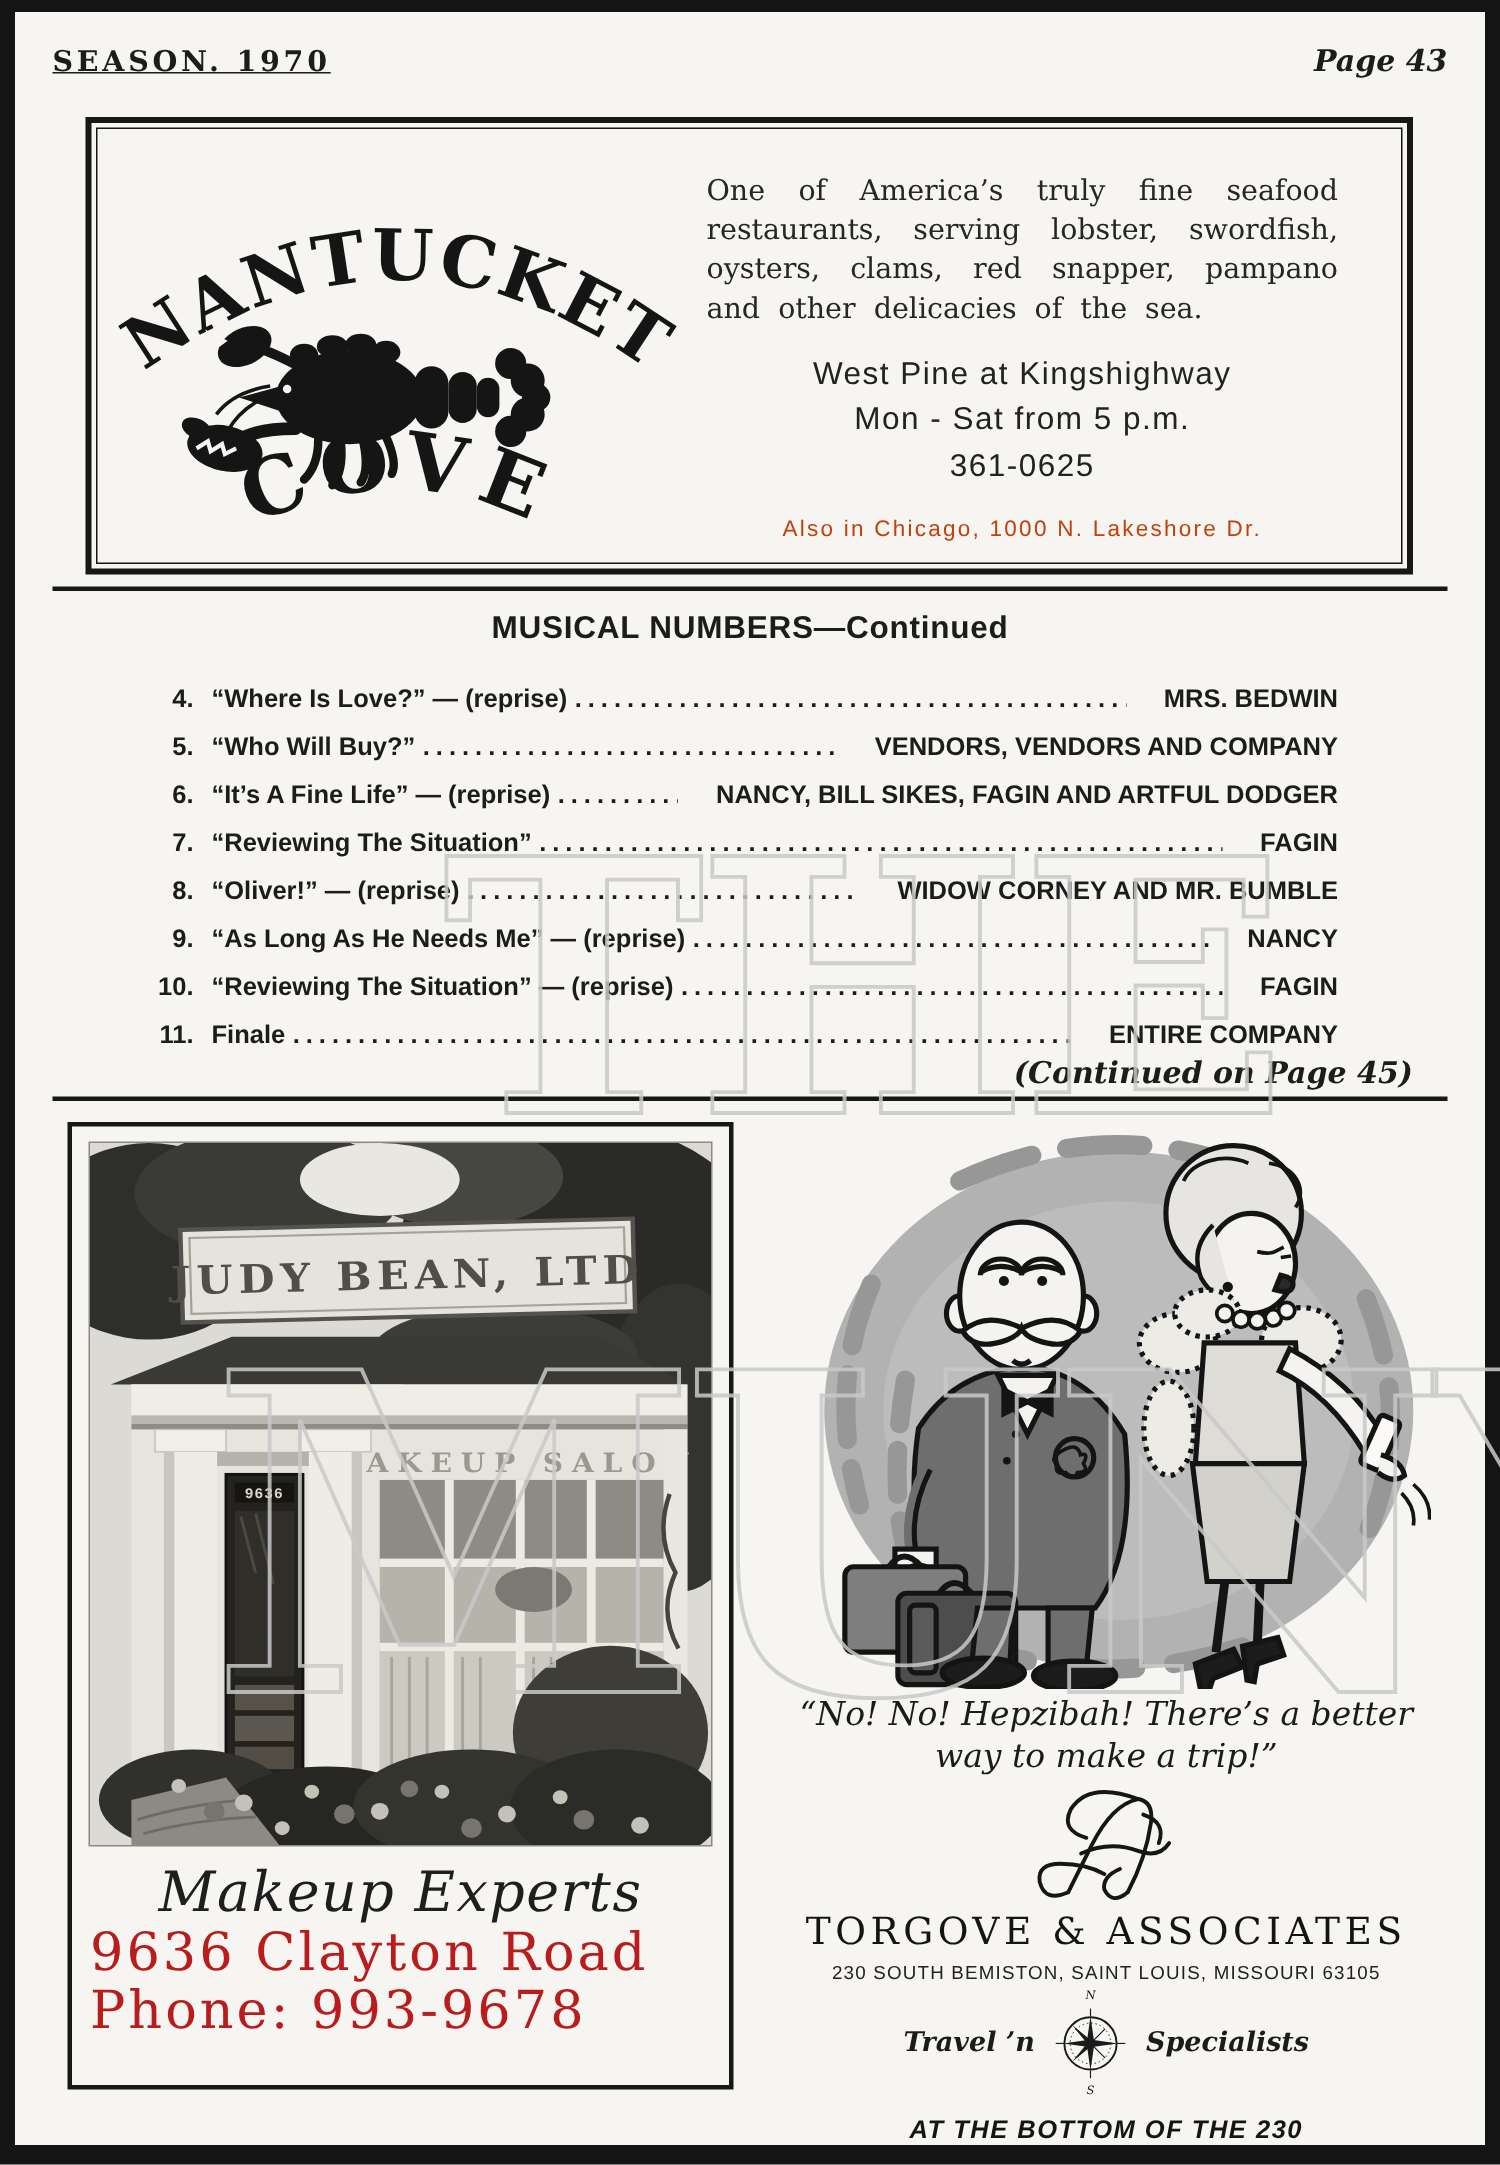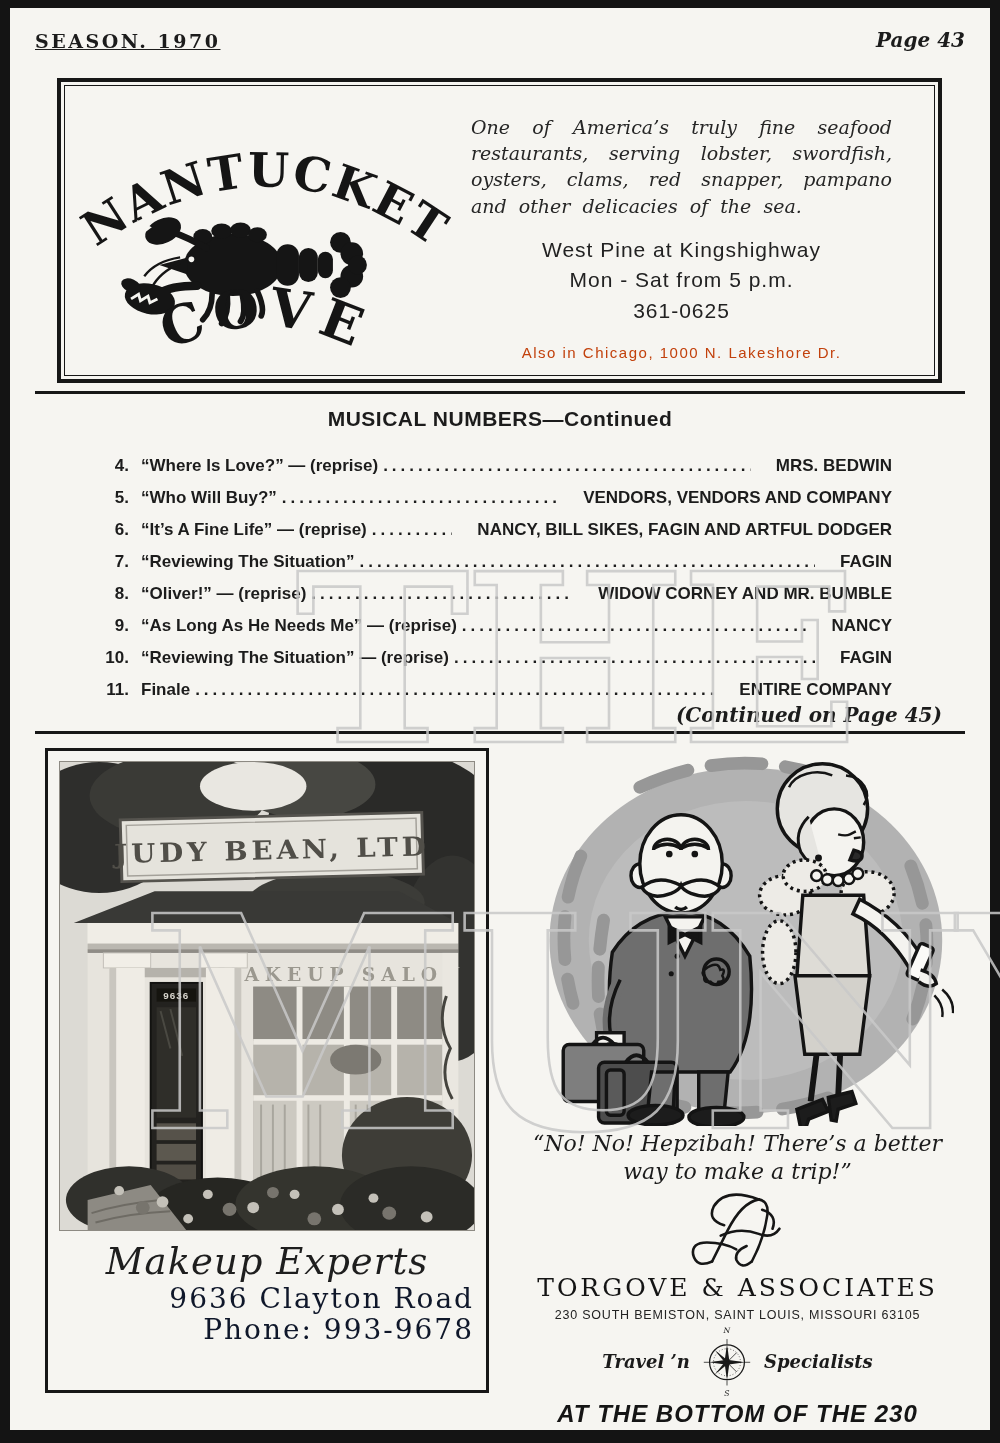--- a/index.html
+++ b/index.html
@@ -26,21 +26,21 @@
     position:absolute;left:47px;top:70px;width:885px;height:305px;
     border:4px solid #171717;box-sizing:border-box;padding:3px;
   }
   .nc-inner{
     border:1px solid #171717;width:100%;height:100%;box-sizing:border-box;
     display:flex;align-items:stretch;
   }
   .nc-logo{flex:0 0 46%;display:flex;align-items:center;justify-content:center;}
   .nc-right{flex:1;padding:28px 42px 0 6px;}
   .nc-para{
-    font-family:"DejaVu Serif",serif;font-style:italic;font-size:19px;line-height:1.38;
+    font-family:"DejaVu Serif",serif;font-size:19px;line-height:1.38;
     text-align:justify;word-spacing:6px;color:#262626;
   }
   .nc-lines{margin-top:16px;text-align:center;font-size:21px;letter-spacing:1px;line-height:1.45;color:#222;}
   .nc-also{margin-top:18px;text-align:center;font-size:15px;letter-spacing:1.5px;color:#c2410c;}
   
   .rule{position:absolute;left:25px;right:25px;height:3px;background:#171717;}
   .rule1{top:383px;}
   .rule2{top:723px;}
   
   .mn-head{
@@ -65,38 +65,38 @@
   .jb-box{
     position:absolute;left:35px;top:740px;width:444px;height:645px;
     border:3px solid #171717;box-sizing:border-box;padding:11px 12px 0 12px;background:#f6f5f1;
   }
   .jb-photo{display:block;width:414px;height:468px;outline:1px solid #8d8a83;}
   .jb-script{
     margin-top:10px;text-align:center;
     font-family:"DejaVu Serif",serif;font-style:italic;font-size:37px;letter-spacing:1px;color:#1e1e1e;
   }
   .jb-addr,.jb-phone{
-    text-align:right;font-family:"DejaVu Serif",serif;font-size:28px;line-height:1.12;
-    letter-spacing:2px;color:#0f172a;
+    text-align:left;font-family:"DejaVu Serif",serif;font-size:35px;line-height:1.12;
+    letter-spacing:2px;color:#b91c1c;
   }
   
   .tg-col{position:absolute;left:500px;right:25px;top:740px;text-align:center;}
   .tg-cartoon{display:block;margin:0 auto;width:432px;height:378px;}
   .tg-caption{
     margin-top:4px;font-family:"DejaVu Serif",serif;font-style:italic;font-size:22px;line-height:1.25;color:#1b1b1b;
   }
   .tg-monogram{display:block;margin:4px auto 0 auto;width:104px;height:82px;}
   .tg-company{
     margin-top:2px;font-family:"DejaVu Serif",serif;font-size:25px;letter-spacing:3px;color:#141414;white-space:nowrap;
   }
   .tg-addr{margin-top:6px;font-size:12.5px;letter-spacing:.8px;color:#222;}
   .tg-travel{margin-top:2px;display:flex;align-items:center;justify-content:center;gap:8px;}
   .tg-script{font-family:"DejaVu Serif",serif;font-style:italic;font-weight:bold;font-size:18px;color:#1b1b1b;}
   .tg-foot{
-    margin-top:2px;font-weight:bold;font-style:italic;font-size:24px;letter-spacing:1px;color:#151515;white-space:nowrap;
+    margin-top:12px;font-weight:bold;font-style:italic;font-size:17px;letter-spacing:1px;color:#151515;white-space:nowrap;
   }
   
   .watermark{position:absolute;left:0;top:0;width:1000px;height:1443px;pointer-events:none;z-index:40;}
 </style>
 </head>
 <body>
 
 <div class="page">
 
   <div class="hdr-left">SEASON. 1970</div>

